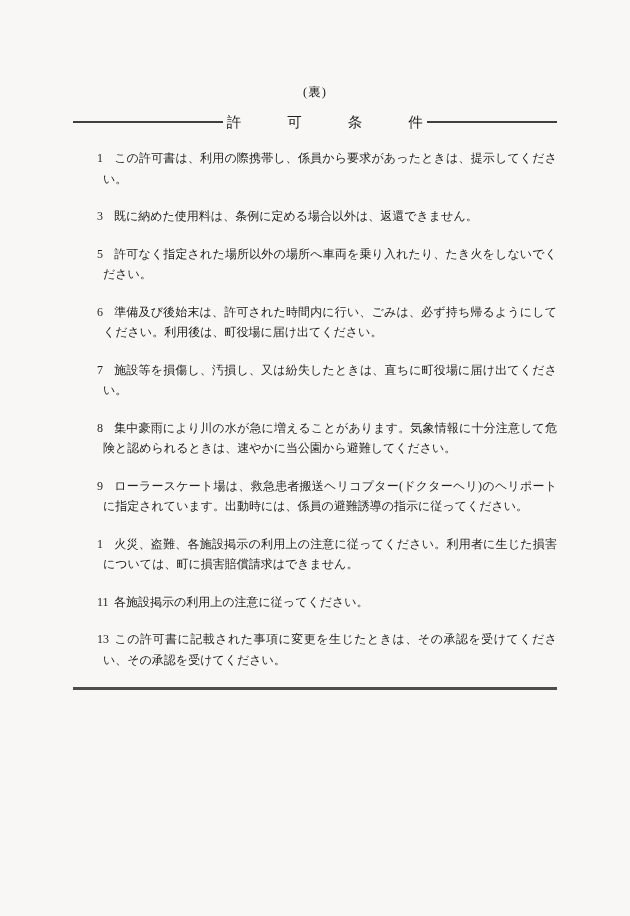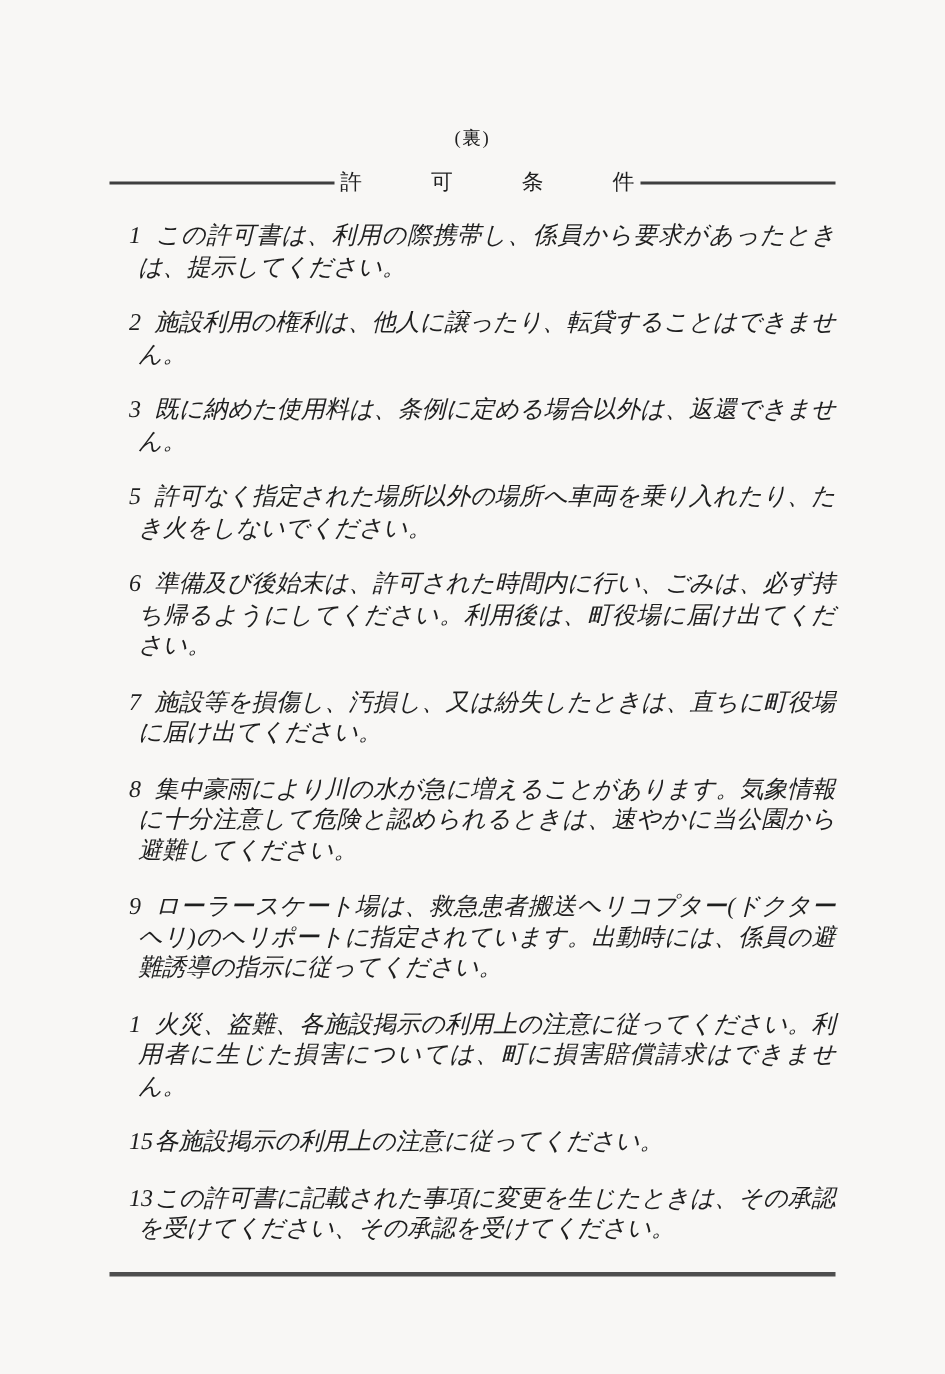--- a/index.html
+++ b/index.html
@@ -40,29 +40,28 @@
     line-height: 18px;
     white-space: nowrap;
     padding-left: 4px;
     letter-spacing: 46px;
     margin-right: -42px; 
   }
   .conditions {
     margin-top: 17px;
   }
   .condition {
-    font-size: 16px;
+    font-size: 12px;
     line-height: 20.5px;
-    margin-left: 13px;     
+    margin-left: 24px;     
     padding-left: 6px;     
     text-indent: -6px;
     margin-bottom: 17px;
     text-align: justify;
     text-justify: inter-character;
-    font-style: italic;
   }
   .condition .num {
     display: inline-block;
     min-width: 17px;
     text-indent: 0;
   }
   .bottom-rule {
     height: 3px;
     background: #4e4e4e;
     margin-top: 13px;
@@ -77,28 +76,27 @@
     <div class="back-label">(裏)</div>
 
     <div class="header-row">
       <div class="hrule rule-left"></div>
       <div class="page-title">許可条件</div>
       <div class="hrule rule-right"></div>
     </div>
 
     <div class="conditions">
       <div class="condition"><span class="num">1</span><span>この許可書は、利用の際携帯し、係員から要求があったときは、提示してください。</span></div>
-      <div class="condition"><span class="num">2</span><span>施設利用の権利は、他人に譲ったり、転貸することはできません。</span></div>
       <div class="condition"><span class="num">3</span><span>既に納めた使用料は、条例に定める場合以外は、返還できません。</span></div>
       <div class="condition"><span class="num">5</span><span>許可なく指定された場所以外の場所へ車両を乗り入れたり、たき火をしないでください。</span></div>
       <div class="condition"><span class="num">6</span><span>準備及び後始末は、許可された時間内に行い、ごみは、必ず持ち帰るようにしてください。利用後は、町役場に届け出てください。</span></div>
       <div class="condition"><span class="num">7</span><span>施設等を損傷し、汚損し、又は紛失したときは、直ちに町役場に届け出てください。</span></div>
       <div class="condition"><span class="num">8</span><span>集中豪雨により川の水が急に増えることがあります。気象情報に十分注意して危険と認められるときは、速やかに当公園から避難してください。</span></div>
       <div class="condition"><span class="num">9</span><span>ローラースケート場は、救急患者搬送ヘリコプター(ドクターヘリ)のヘリポートに指定されています。出動時には、係員の避難誘導の指示に従ってください。</span></div>
       <div class="condition"><span class="num">1</span><span>火災、盗難、各施設掲示の利用上の注意に従ってください。利用者に生じた損害については、町に損害賠償請求はできません。</span></div>
-      <div class="condition"><span class="num">15</span><span>各施設掲示の利用上の注意に従ってください。</span></div>
+      <div class="condition"><span class="num">11</span><span>各施設掲示の利用上の注意に従ってください。</span></div>
       <div class="condition"><span class="num">13</span><span>この許可書に記載された事項に変更を生じたときは、その承認を受けてください、その承認を受けてください。</span></div>
     </div>
 
     <div class="bottom-rule"></div>
 
   </div>
 </div>
 
 </body></html>

